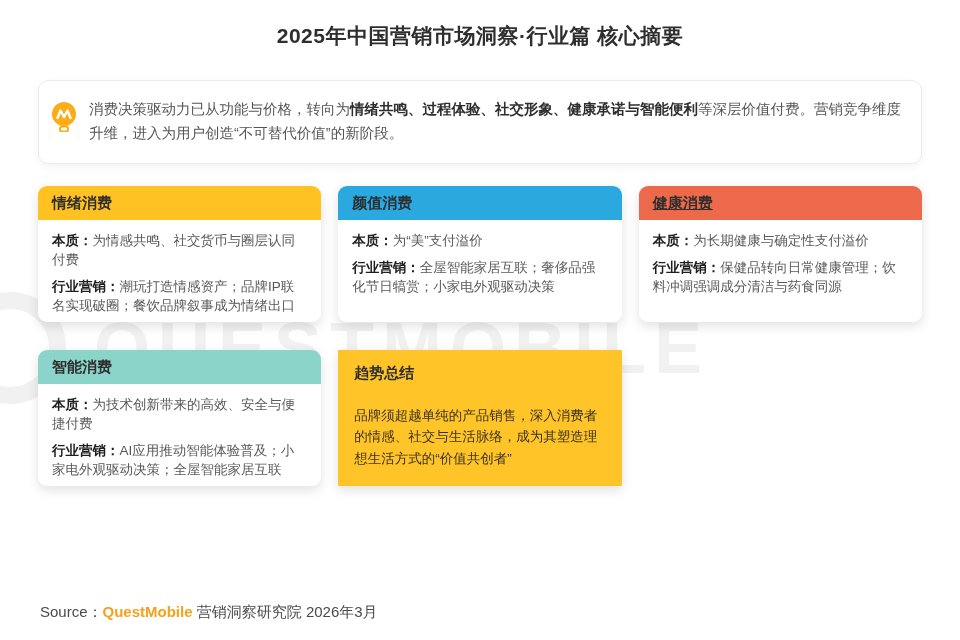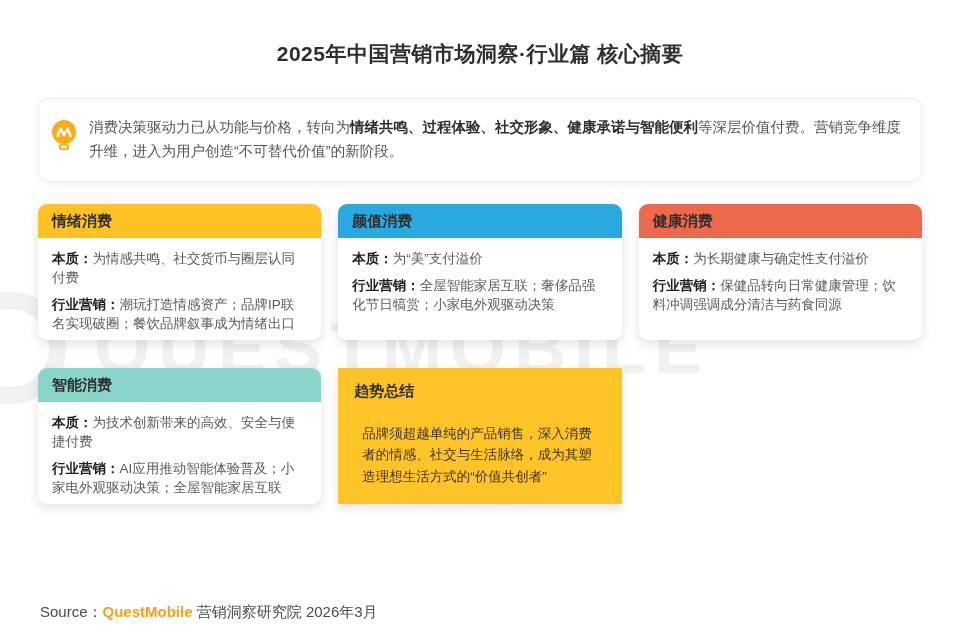--- a/index.html
+++ b/index.html
@@ -13,21 +13,21 @@
   .watermark{
     position:absolute;top:292px;left:-46px;z-index:0;
     display:flex;align-items:center;gap:28px;
     color:#f1f1f1;font-weight:bold;font-size:72px;letter-spacing:8px;
     white-space:nowrap;user-select:none;
   }
   .wm-ring{width:78px;height:78px;border:17px solid #f1f1f1;border-radius:50%;flex:0 0 auto;}
   .layer{position:relative;z-index:1;}
 
   .page-title{
-    margin:0;padding-top:40px;text-align:center;
+    margin:0;padding-top:22px;text-align:center;
     font-size:21px;font-weight:bold;color:#2e2e2e;letter-spacing:0.5px;
   }
 
   .intro-box{
     margin:30px 38px 0;background:#fff;
     border:1px solid #ececec;border-radius:10px;
     box-shadow:0 3px 10px rgba(0,0,0,0.05);
     padding:17px 12px;display:flex;align-items:flex-start;gap:12px;
   }
   .intro-icon{flex:0 0 auto;margin-top:3px;}
@@ -50,21 +50,21 @@
   }
   .card-body{padding:11px 14px 0;font-size:13.5px;line-height:1.42;color:#595959;}
   .card-body p{margin:0 0 8px;}
   .card-body .lbl{font-weight:bold;color:#1f1f1f;}
 
   .card.trend{border-radius:1px;}
   .trend-title{
     padding:14px 16px 0;font-size:15px;font-weight:bold;color:#2e2e2e;
   }
   .trend-body{
-    padding:22px 24px 0;font-size:13.5px;line-height:1.6;color:#3d3320;
+    padding:22px 16px 0;font-size:13.5px;line-height:1.6;color:#3d3320;
   }
 
   .source-line{
     position:absolute;left:40px;bottom:18px;z-index:1;
     font-size:15px;color:#4a4a4a;
   }
   .source-line .brand{font-weight:bold;}
 </style>
 </head>
 <body>
@@ -102,21 +102,21 @@
 
   <div class="card">
     <div class="card-header" style="background-color: rgb(41, 169, 224);">颜值消费</div>
     <div class="card-body">
       <p><span class="lbl">本质：</span><span>为“美”支付溢价</span></p>
       <p><span class="lbl">行业营销：</span><span>全屋智能家居互联；奢侈品强化节日犒赏；小家电外观驱动决策</span></p>
     </div>
   </div>
 
   <div class="card">
-    <div class="card-header" style="background-color: rgb(236, 106, 75);">健康消费</div>
+    <div class="card-header" style="background-color: rgb(236, 106, 75); text-decoration: underline;">健康消费</div>
     <div class="card-body">
       <p><span class="lbl">本质：</span><span>为长期健康与确定性支付溢价</span></p>
       <p><span class="lbl">行业营销：</span><span>保健品转向日常健康管理；饮料冲调强调成分清洁与药食同源</span></p>
     </div>
   </div>
 
   <div class="card">
     <div class="card-header" style="background-color: rgb(138, 212, 202);">智能消费</div>
     <div class="card-body">
       <p><span class="lbl">本质：</span><span>为技术创新带来的高效、安全与便捷付费</span></p>

